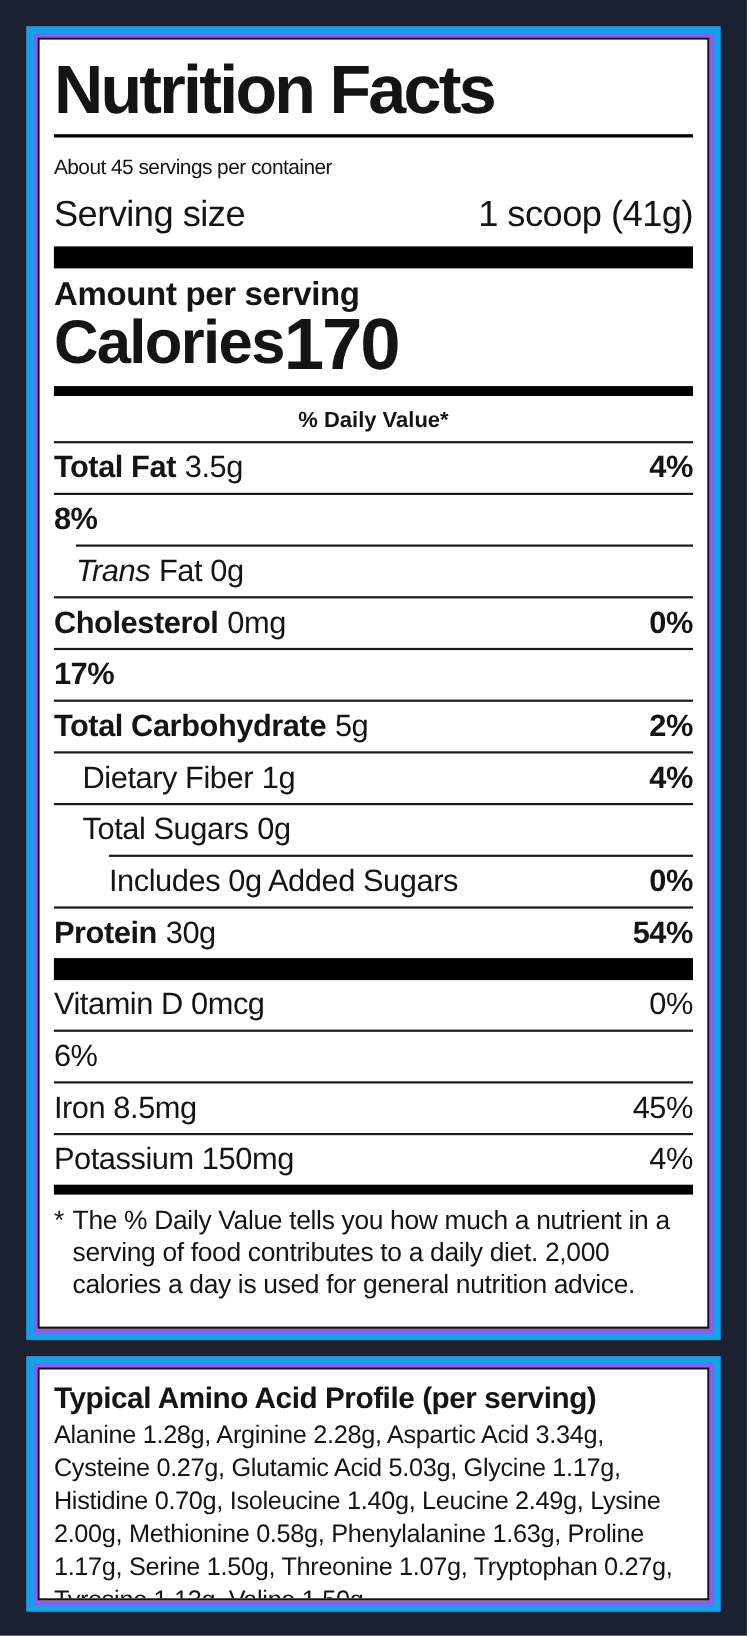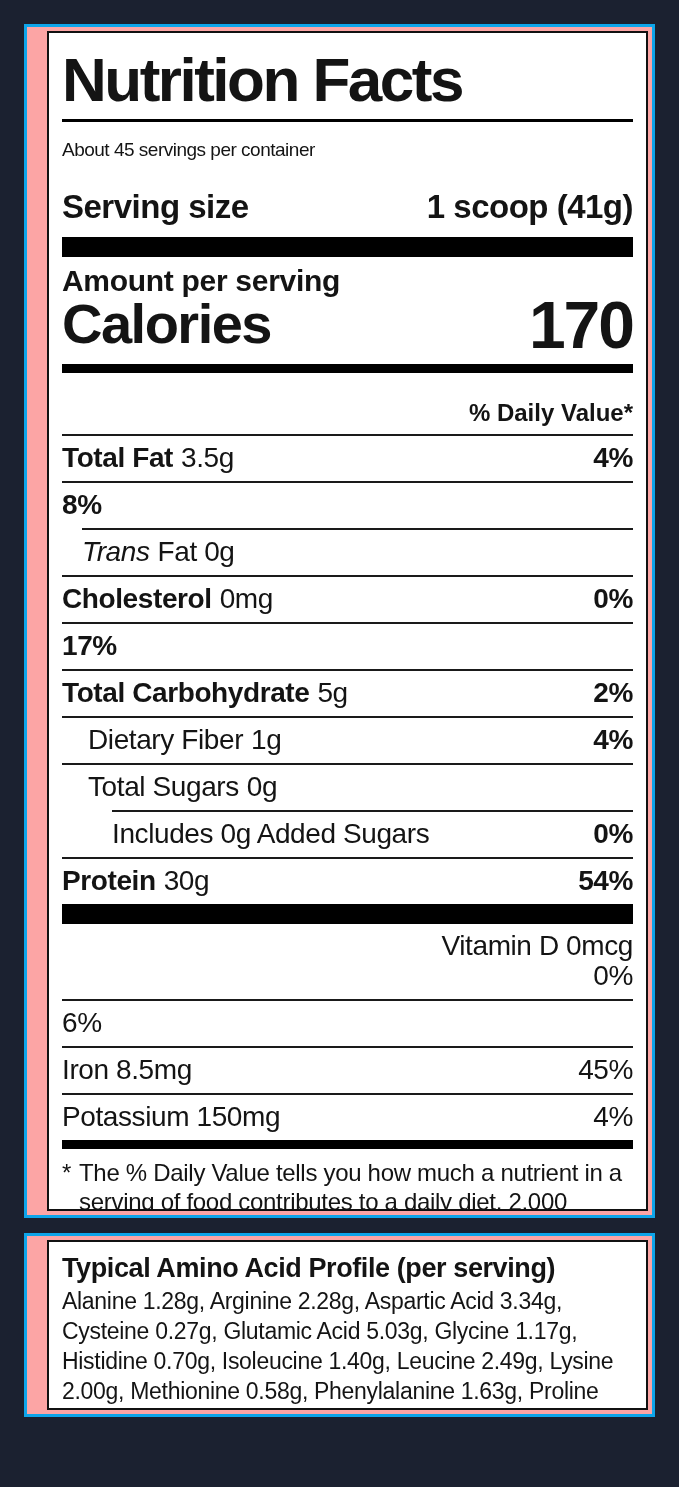--- a/index.html
+++ b/index.html
@@ -5,26 +5,25 @@
   * { margin:0; padding:0; box-sizing:border-box; }
   html,body { width:679px; height:1487px; }
   body {
     background:#1b2130;
     font-family:"Liberation Sans", sans-serif;
     color:#141414;
     overflow:hidden;
   }
   .panel {
     margin:0 24px;
-    background:#fca5a5;
-    border:3px solid #0ea5e9;
-    padding-left:16px;
+    background:#8b5cf6;
+    border:6px solid #0ea5e9;
   }
   .panel-main { margin-top:24px; height:1194px; }
-  .panel-amino { margin-top:15px; height:184px; }
+  .panel-amino { margin-top:15px; height:232px; }
   .inner {
     border:2px solid #111;
     margin:4px;
     height:calc(100% - 8px);
     padding:0 13px;
     overflow:hidden;
     background:#fff;
   }
   
   .title {
@@ -32,51 +31,51 @@
     font-weight:bold;
     letter-spacing:-2.5px;
     line-height:1.05;
     margin-top:14px;
     white-space:nowrap;
   }
   .title-rule { height:3px; background:#000; margin:7px 0 9px; }
   .servings-line { font-size:19px; letter-spacing:-0.5px; line-height:38px; }
   .serving-size-row {
     display:flex; justify-content:space-between;
-    font-size:33px; font-weight:bold; letter-spacing:-0.5px;
-    line-height:40px; margin-top:18px; padding-bottom:10px;
+    font-size:33px; font-weight:normal; letter-spacing:-0.5px;
+    line-height:40px; margin-top:2px; padding-bottom:10px;
   }
   .bar-xl { height:20px; background:#000; }
   .bar-md { height:9px;  background:#000; }
   .amount-line { font-size:30px; font-weight:bold; letter-spacing:-0.3px; margin-top:7px; }
   .calories-row {
-    display:flex; justify-content:space-between; align-items:flex-end;
+    display:flex; justify-content:flex-start; align-items:flex-end;
     padding-bottom:12px; margin-top:-2px;
   }
   .calories-word { font-size:56px; font-weight:bold; letter-spacing:-1.5px; line-height:1; }
   .calories-num  { font-size:66px; font-weight:bold; letter-spacing:-2px; line-height:0.82; }
   .dv-header {
-    text-align:right; font-size:24px; font-weight:bold;
-    padding:6px 0 7px; margin-top:20px;
+    text-align:center; font-size:20px; font-weight:bold;
+    padding:6px 0 7px; margin-top:5px;
   }
   
   .row {
-    display:flex; justify-content:space-between; align-items:flex-end;
+    display:flex; justify-content:space-between; align-items:flex-start;
     border-top:2px solid #1a1a1a;
     font-size:28px; letter-spacing:-0.4px;
     padding:7px 0 8px; line-height:30px;
   }
   .row .nm b { letter-spacing:-0.4px; }
   .row .amt { margin-left:8px; }
   .row .dv-b { font-weight:bold; }
   .ind1 { padding-left:26px; }
   .mind1 { margin-left:20px; }
   .mind2 { margin-left:50px; }
   .it { font-style:italic; }
-  .no-rule { border-top:none;flex-direction:column; }
+  .no-rule { border-top:none; }
   
   .footnote {
     display:flex; margin-top:9px;
     font-size:24px; letter-spacing:-0.3px; line-height:29px;
   }
   .fn-star { width:17px; flex:none; }
   
   .amino-inner { padding:10px 13px; }
   .amino-heading { font-size:27px; font-weight:bold; letter-spacing:-0.4px; line-height:32px; }
   .amino-text { font-size:23px; letter-spacing:-0.3px; line-height:30px; margin-top:2px; }

